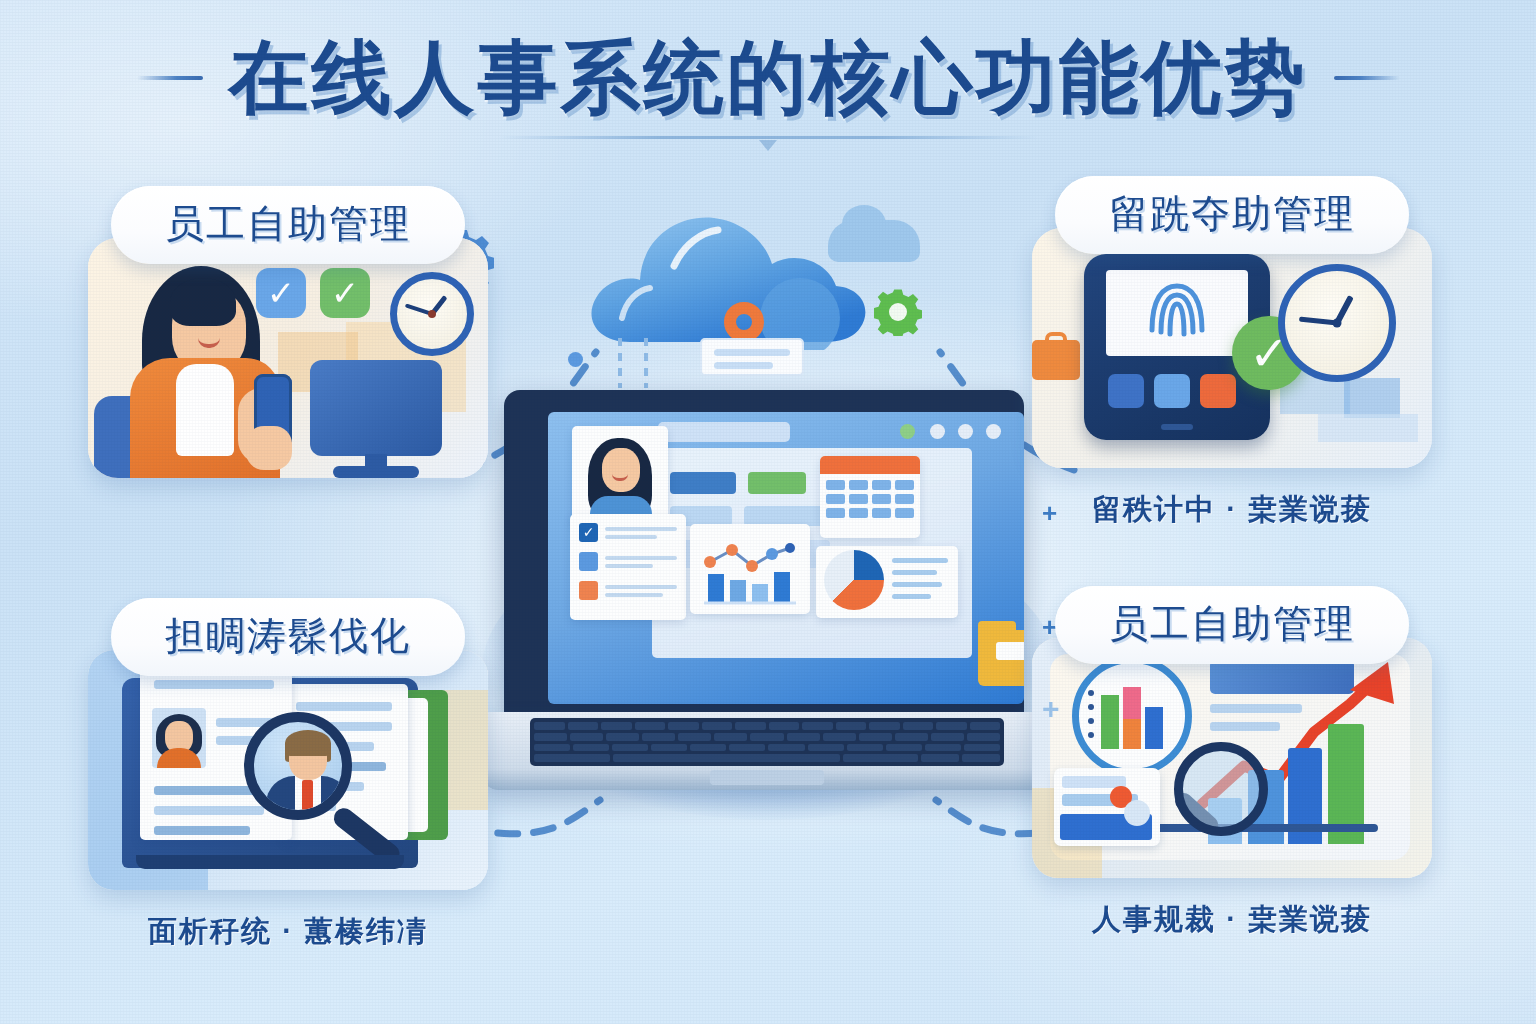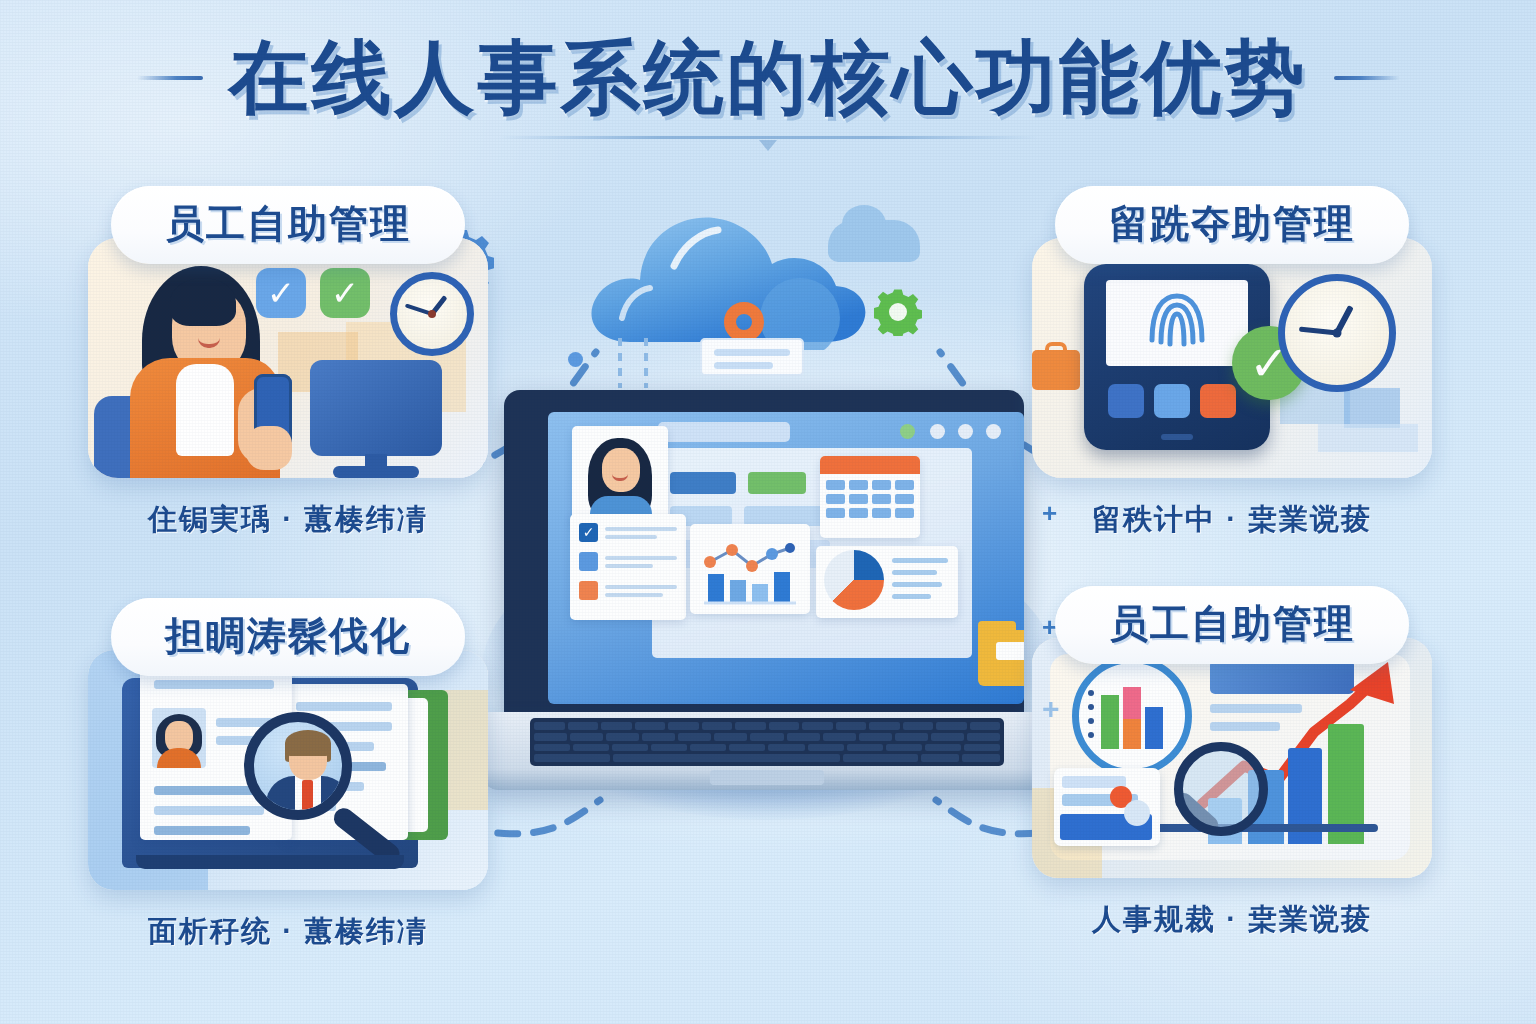--- a/index.html
+++ b/index.html
@@ -53,34 +53,34 @@
     width: 0; height: 0; border-left: 9px solid transparent;
     border-right: 9px solid transparent; border-top: 11px solid #9cc0e3;
   }
 
   
   .card {
     position: absolute; width: 400px;
     display: flex; flex-direction: column; align-items: center;
   }
   .card.tl { left: 88px;   top: 186px; }
-  .card.tr { left: 1032px; top: 186px; }
+  .card.tr { left: 1032px; top: 176px; }
   .card.bl { left: 88px;   top: 598px; }
   .card.br { left: 1032px; top: 586px; }
 
   .pill {
     position: relative; z-index: 5;
     min-width: 354px; padding: 11px 34px 13px;
     background: linear-gradient(180deg,#ffffff 0%, #fbfcfe 60%, #f2f6fb 100%);
     border-radius: 44px;
     box-shadow: 0 7px 16px rgba(45,95,160,.20), 0 2px 0 rgba(255,255,255,.9) inset;
     text-align: center;
   }
   .pill-text {
-    font-size: 39px; font-weight: 700; color: #1d4b8f; letter-spacing: 2px;
+    font-size: 39px; font-weight: 400; color: #1d4b8f; letter-spacing: 2px;
     text-shadow: 2px 2px 0 rgba(150,185,225,.5);
     white-space: nowrap;
   }
 
   .illus {
     position: relative; margin-top: -26px;
     width: 400px; height: 240px;
     border-radius: 30px; overflow: hidden;
     background: linear-gradient(135deg,#fdf7ec 0%, #f6f2ea 40%, #eef4fb 100%);
     box-shadow: 0 9px 22px rgba(40,90,155,.18);
@@ -518,21 +518,20 @@
     <div class="abs chk green">✓</div>
     <div class="abs tl-monitor"></div>
     <div class="abs tl-mstand"></div>
     <div class="abs tl-mbase"></div>
     <div class="abs tl-clock clock-face">
       <div class="hand-h" style="left:50%; bottom:50%; width:5px; height:22px; transform:translateX(-50%) rotate(38deg);"></div>
       <div class="hand-m" style="left:50%; bottom:50%; width:4px; height:28px; transform:translateX(-50%) rotate(-72deg);"></div>
       <div class="abs rnd" style="left:50%; top:50%; width:8px; height:8px; background:#8a3a2e; transform:translate(-50%,-50%);"></div>
     </div>
   </div>
-  <div class="caption">住锔実瑀 · 蕙楱纬凊</div>
 </div>
 
 <div class="card tr">
   <div class="pill">
     <div class="pill-text">留跣夺助管理</div>
   </div>
   <div class="illus">
     <div class="abs" style="inset:0; background:linear-gradient(135deg,#fdf6e8 0%,#f4f2ec 42%,#e9f1fa 100%);"></div>
     <div class="abs" style="left:248px; top:130px; width:70px; height:56px; background:#a9cdee; opacity:.6;"></div>
     <div class="abs" style="left:312px; top:150px; width:56px; height:40px; background:#7fb3e8; opacity:.55;"></div>

